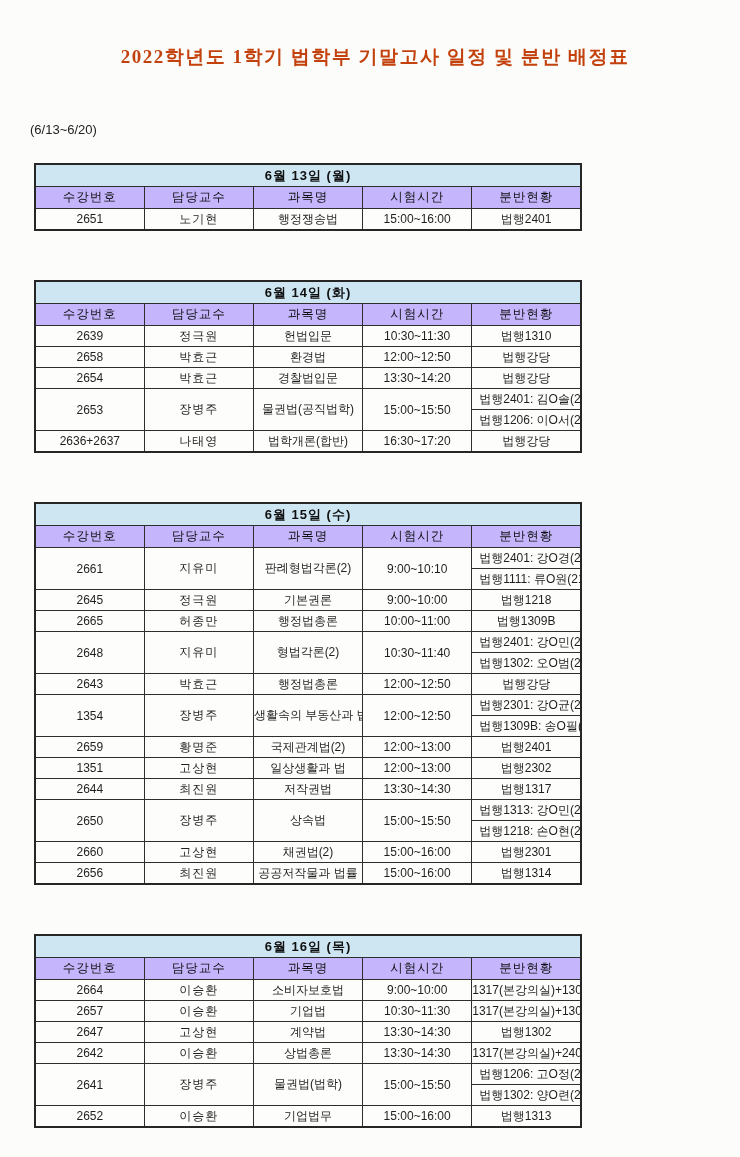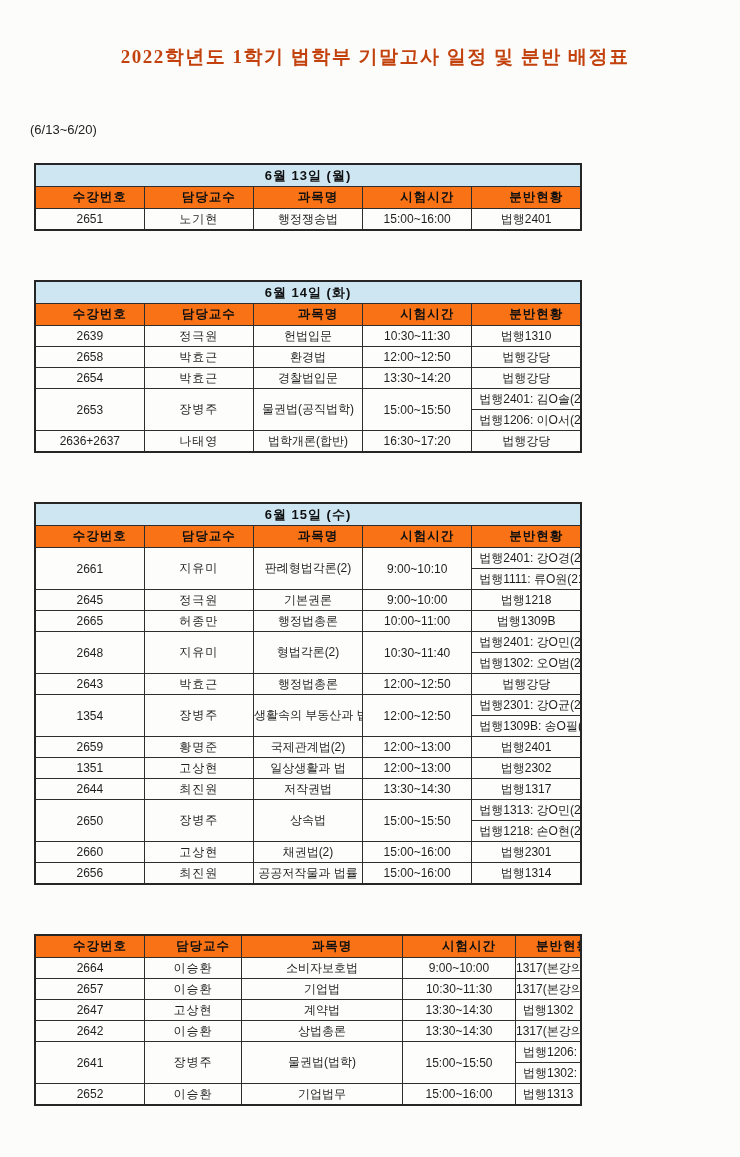--- a/index.html
+++ b/index.html
@@ -48,27 +48,26 @@
   }
   tr.day-row th {
     background:#cde6f2;
     height:21px;
     font-size:13px;
     font-weight:bold;
     letter-spacing:1px;
     color:#101010;
   }
   tr.head-row th {
-    background:#f97316;
+    background:#c4b5fd;
     height:21px;
     font-size:12.5px;
-    font-weight:bold;
+    font-weight:normal;
     letter-spacing:1px;
     color:#101010;
-    padding-left:20px;
   }
   td { height:20px; color:#1f1f1f; }
   .c-code { width:88px; }
   .c-prof { width:76px; letter-spacing:1px; }
   .c-subj { width:140px; }
   .c-time { width:92px; }
   .c-sect { }
   td.sect-cell { padding:0; }
   .sect-line {
     line-height:20px;
@@ -317,20 +316,23 @@
     <td class="c-time">15:00~16:00</td>
     <td class="c-sect sect-cell">
               <div class="sect-line">법행1314</div>
             </td>
   </tr>
 </tbody>
   </table>
 
   <table class="exam-table">
     <thead>
+      <tr class="day-row">
+        <th colspan="5" class="day-cell">6월 16일 (목)</th>
+      </tr>
       <tr class="head-row">
         <th class="c-code">수강번호</th>
         <th class="c-prof">담당교수</th>
         <th class="c-subj">과목명</th>
         <th class="c-time">시험시간</th>
         <th class="c-sect">분반현황</th>
       </tr>
     </thead>
     <tbody>
   <tr class="data-row">

